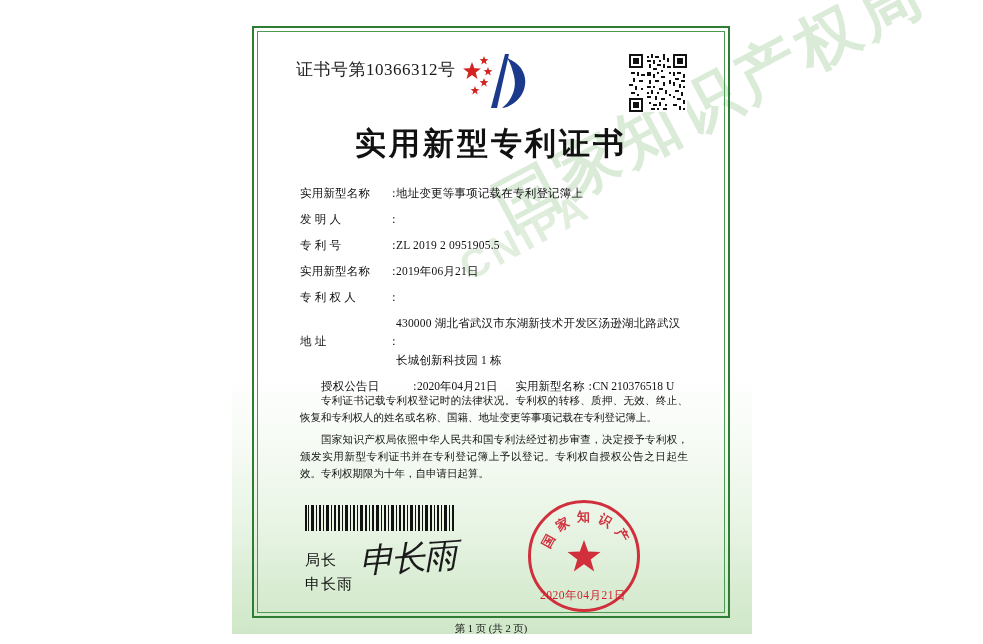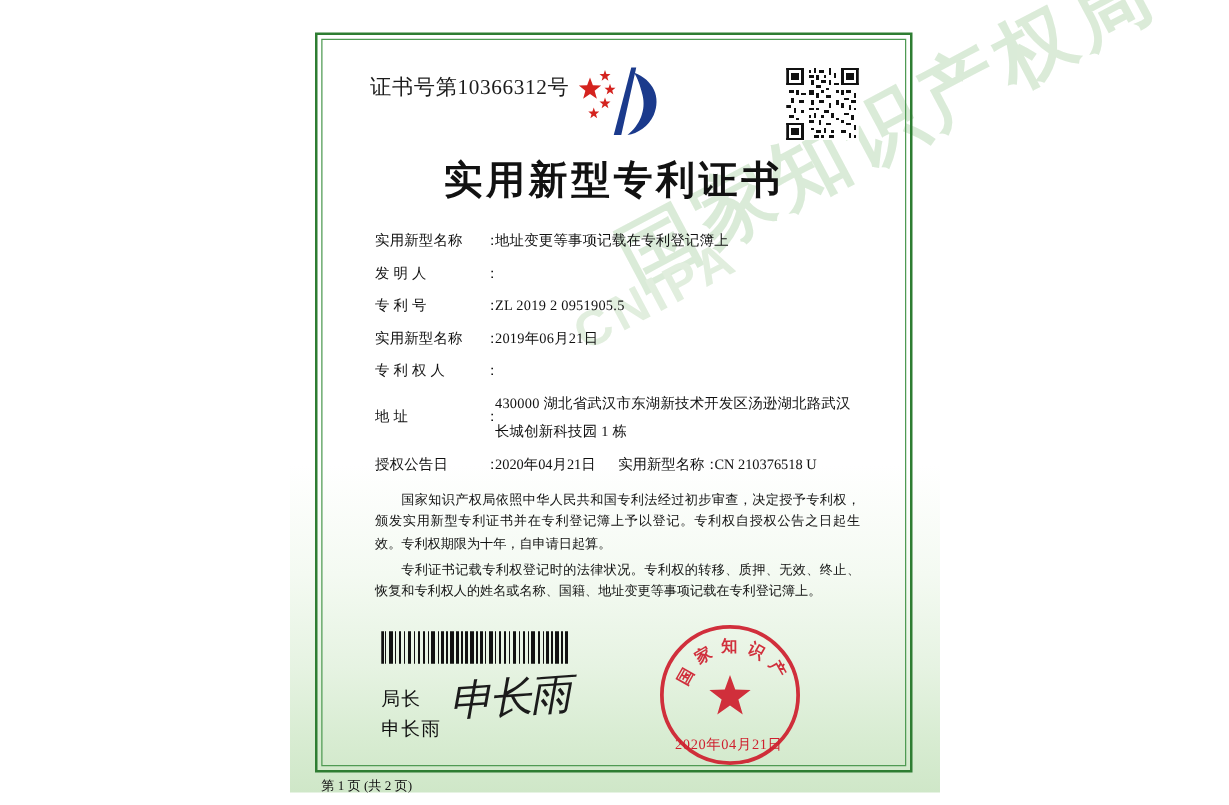--- a/index.html
+++ b/index.html
@@ -160,27 +160,28 @@
   .field-colon {
     width: 8px;
     flex: 0 0 8px;
   }
   .field-value {
     flex: 1 1 auto;
     letter-spacing: 0.2px;
   }
   .field-value .line2 {
     display: block;
-    margin-top: 7px;
+    margin-top: 21px;
   }
 
   .row-dual {
     display: flex;
     align-items: center;
     margin-bottom: 10.5px;
+    margin-left: 21px;
   }
   .dual-right {
     margin-left: 18px;
     display: flex;
   }
 
   
   .paragraphs {
     position: absolute;
     left: 300px;
@@ -265,20 +266,21 @@
     font-size: 11.5px;
     color: #cf1f2e;
     letter-spacing: 0.5px;
   }
 
   .page-footer {
     position: absolute;
     left: 257px;
     top: 622px;
     width: 468px;
+    text-align: center;
     font-size: 10.5px;
     color: #111;
   }
 </style>
 </head>
 <body>
 
 <div id="certificate">
 
   <div class="paper"></div>
@@ -443,22 +445,22 @@
       <span class="dual-right">
         <span>实用新型名称</span>
         <span class="field-colon">：</span>
         <span>CN 210376518 U</span>
       </span>
     </div>
 
   </div>
 
   <div class="paragraphs">
+    <p>专利证书记载专利权登记时的法律状况。专利权的转移、质押、无效、终止、恢复和专利权人的姓名或名称、国籍、地址变更等事项记载在专利登记簿上。</p>
     <p>国家知识产权局依照中华人民共和国专利法经过初步审查，决定授予专利权，颁发实用新型专利证书并在专利登记簿上予以登记。专利权自授权公告之日起生效。专利权期限为十年，自申请日起算。</p>
-    <p>专利证书记载专利权登记时的法律状况。专利权的转移、质押、无效、终止、恢复和专利权人的姓名或名称、国籍、地址变更等事项记载在专利登记簿上。</p>
   </div>
 
   <div class="barcode">
     <svg width="150" height="26" viewBox="0 0 150 26" shape-rendering="crispEdges">
       <g fill="#111111">
         <rect x="0" y="0" width="2" height="26"></rect>
           <rect x="3" y="0" width="1" height="26"></rect>
         <rect x="6" y="0" width="3" height="26"></rect>
           <rect x="11" y="0" width="1" height="26"></rect>
         <rect x="14" y="0" width="2" height="26"></rect>

